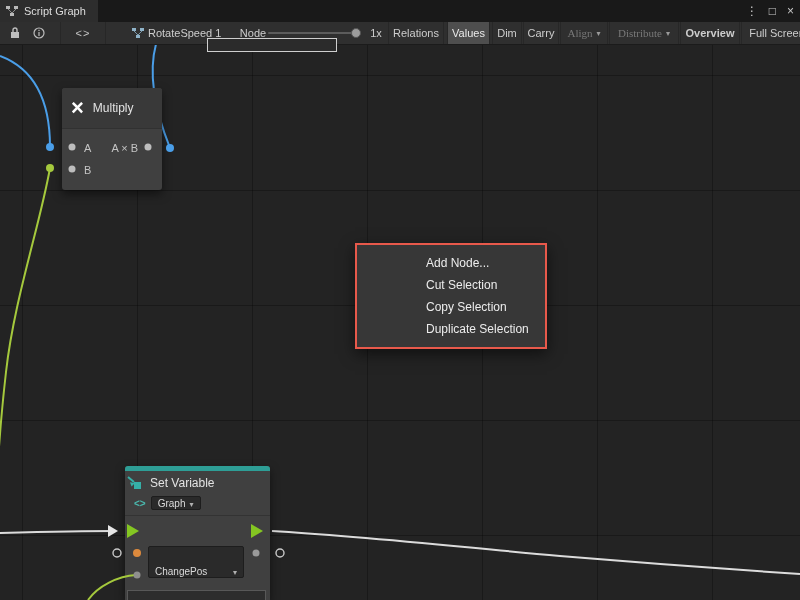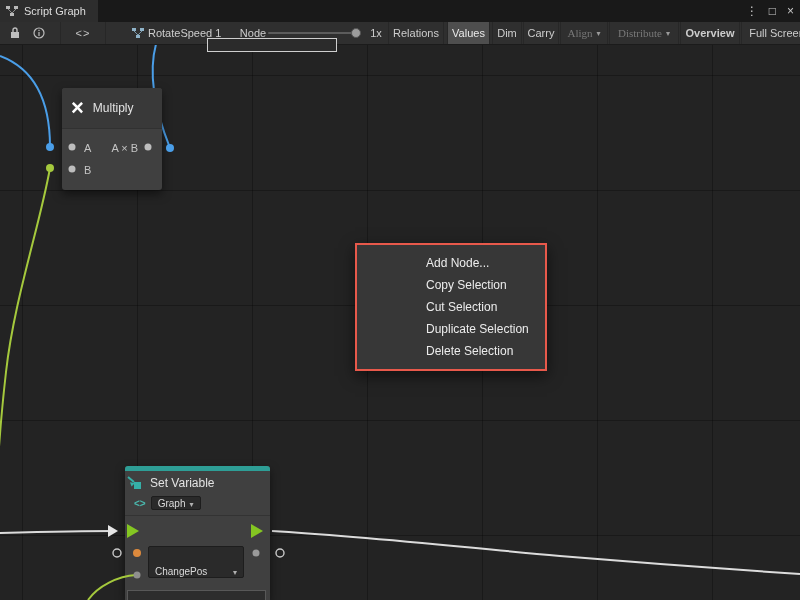--- a/index.html
+++ b/index.html
@@ -207,19 +207,18 @@
 
     <circle cx="117" cy="553" r="4" fill="none" stroke="#c9c9c9" stroke-width="1.4"></circle>
     <circle cx="137" cy="553" r="4" fill="#dd8a3d"></circle>
     <circle cx="256" cy="553" r="3.5" fill="#9a9a9a"></circle>
     <circle cx="280" cy="553" r="4" fill="none" stroke="#c9c9c9" stroke-width="1.4"></circle>
     <circle cx="137" cy="575" r="3.5" fill="#8f8f8f"></circle>
   </svg>
 
   <div class="context-menu">
     <div class="menu-item">Add Node...</div>
+    <div class="menu-item">Cut Selection</div>
     <div class="menu-item">Copy Selection</div>
-    <div class="menu-item">Cut Selection</div>
     <div class="menu-item">Duplicate Selection</div>
-    <div class="menu-item">Delete Selection</div>
   </div>
 
 </div>
 
 </body></html>

